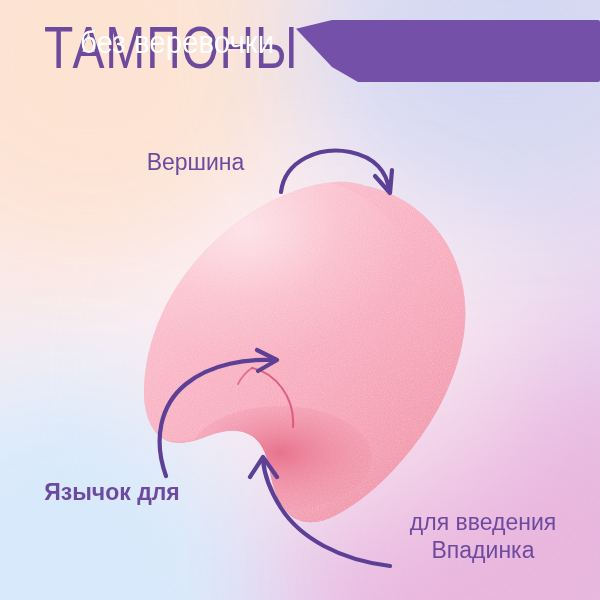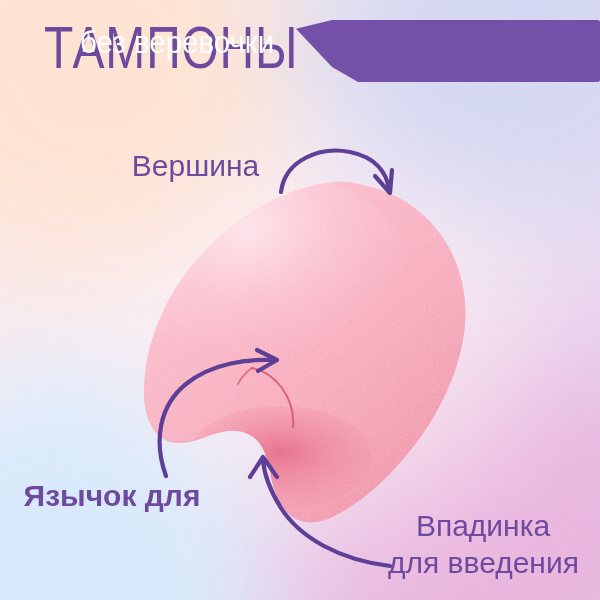--- a/index.html
+++ b/index.html
@@ -126,21 +126,21 @@
     inset: 0;
     width: 100%;
     height: 100%;
     overflow: visible;
   }
 
   
   .label {
     position: absolute;
     color: #6d4a9e;
-    font-size: 30px;
+    font-size: 23px;
     line-height: 1.22;
     white-space: nowrap;
   }
   .label-top {
     left: 113px;
     top: 148px;
     text-align: center;
     width: 165px;
   }
   .label-left {
@@ -292,22 +292,22 @@
 
   <div class="label label-top">
     <div>Вершина</div>
   </div>
 
   <div class="label label-left">
     <div>Язычок для</div>
   </div>
 
   <div class="label label-right">
+    <div>для введения</div>
     <div>Впадинка</div>
-    <div>для введения</div>
   </div>
 
   <svg class="arrows" viewBox="0 0 600 600">
 
     <g>
       <path class="arrow-stroke" d="M 281 192 C 285 160, 320 146, 350 152 C 375 157, 387 172, 389 190"></path>
       <path class="arrow-stroke" d="M 375 176 L 390 193 L 392 170"></path>
     </g>
 
     <g>

